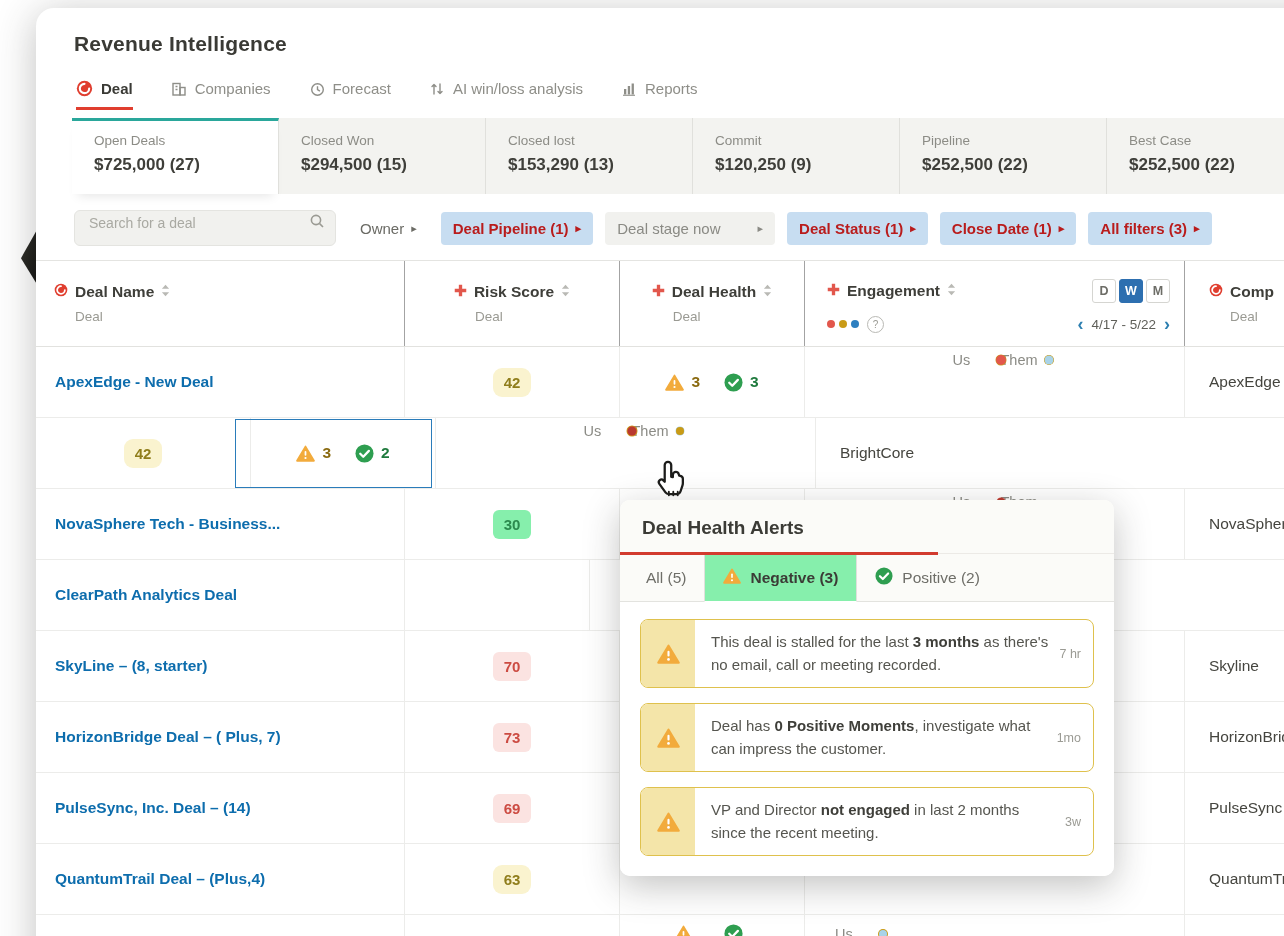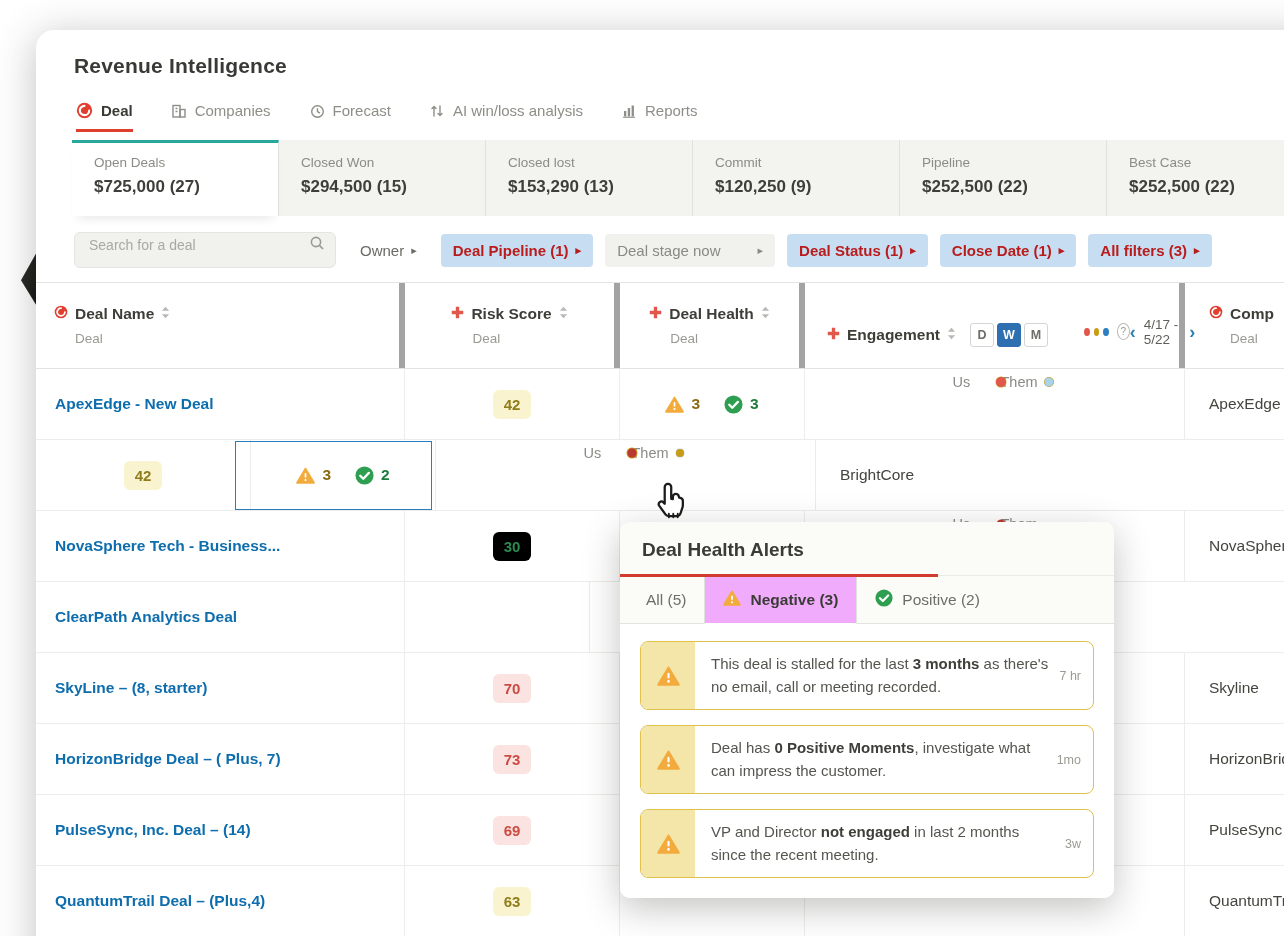--- a/index.html
+++ b/index.html
@@ -1,17 +1,17 @@
 <!DOCTYPE html>
 <html><head>
 <meta charset="utf-8">
 <style>
   html,body{margin:0;padding:0;width:1284px;height:936px;overflow:hidden;background:#fff;
     font-family:"Liberation Sans",sans-serif;-webkit-font-smoothing:antialiased;}
-  .page{position:relative;width:1284px;height:680px;background:#fff;margin-top:22px;}
+  .page{position:relative;width:1284px;height:680px;background:#fff;}
   .page-curl{position:absolute;left:21px;top:228px;width:17px;height:58px;
     background:linear-gradient(100deg,#33332e 0%,#121210 90%);clip-path:polygon(100% 0,100% 100%,0 52%);}
   .app-card{position:absolute;left:36px;top:8px;width:1400px;height:1120px;background:#fff;
     border-radius:18px 0 0 0;box-shadow:0 6px 40px rgba(50,50,45,.30);}
   .app-title{padding:24px 0 0 38px;font-size:21px;font-weight:700;color:#3a3a35;letter-spacing:.2px;}
   
   .nav{display:flex;gap:38px;align-items:flex-end;padding:24px 0 0 40px;}
   .nav-item{display:flex;align-items:center;gap:8px;font-size:15px;color:#8e8e88;padding-bottom:13px;cursor:pointer;}
   .nav-item.active{color:#3a3a35;font-weight:700;border-bottom:3px solid #e03e2f;padding-bottom:10px;}
   .nicon{display:inline-flex;align-items:center;}
@@ -28,31 +28,31 @@
   .search input{flex:1;border:none;background:transparent;outline:none;font-size:14px;font-family:inherit;color:#55554f;}
   .search input::placeholder{color:#a9a9a2;}
   .fitem{display:flex;align-items:center;gap:7px;padding:8px 12px;border-radius:4px;font-size:15px;cursor:pointer;white-space:nowrap;}
   .fowner{color:#6b6b65;}
   .fchip-sel{background:#c7ddf1;color:#b91c1c;font-weight:700;}
   .fchip-plain{background:#f1f1ee;color:#8a8a84;gap:37px;}
   .caret{font-size:11px;line-height:1;}
   
   .table{border-top:1px solid #e4e4e1;margin-top:2px;width:1284px;}
   .thead{display:flex;height:86px;border-bottom:1px solid #e2e2df;background:#fff;box-sizing:border-box;}
-  .hcell{box-sizing:border-box;border-right:6px solid #a3a3a3;}
+  .hcell{box-sizing:border-box;border-right:1px solid #a3a3a3;}
   .hline{display:flex;align-items:center;gap:7px;font-size:15.5px;font-weight:700;color:#3e3e39;white-space:nowrap;}
   .hsub{font-size:13.5px;color:#9a9a93;margin-top:8px;}
   .c-name{width:369px;}.c-risk{width:215px;}.c-health{width:185px;}.c-eng{width:380px;}
   .c-comp{flex:1;border-right:none;min-width:0;overflow:hidden;}
   .c-name .hline{padding:22px 0 0 18px;}
   .c-name .hsub{margin-left:39px;}
   .hcell.centered{display:flex;justify-content:center;}
   .hgroup{display:flex;flex-direction:column;align-items:flex-start;padding-top:22px;}
   .hgroup .hsub{margin-left:21px;}
-  .c-eng{display:flex;flex-direction:row;}
+  .c-eng{display:flex;flex-direction:column;}
   .hrow1{display:flex;align-items:center;gap:7px;padding:18px 14px 0 22px;font-size:15.5px;font-weight:700;color:#3e3e39;}
   .hrow2{display:flex;align-items:center;padding:12px 14px 0 22px;}
   .spacer{flex:1;}
   .dwm{display:flex;gap:3px;}
   .tg{width:22px;height:22px;border:1px solid #d5d5d1;border-radius:3px;background:#fff;color:#6d6d67;
     font-size:12.5px;display:flex;align-items:center;justify-content:center;cursor:pointer;}
   .tg.active{background:#2d6fb0;border-color:#2d6fb0;color:#fff;font-weight:700;}
   .ldot{width:8px;height:8px;border-radius:50%;margin-right:4px;display:inline-block;}
   .help{width:15px;height:15px;border:1.2px solid #b9b9b4;border-radius:50%;color:#9a9a93;font-size:10px;
     display:inline-flex;align-items:center;justify-content:center;margin-left:4px;}
@@ -60,22 +60,22 @@
   .chv{color:#2d7fb0;font-size:18px;font-weight:700;cursor:pointer;line-height:1;}
   .c-comp .hline{padding:22px 0 0 24px;}
   .c-comp .hsub{margin-left:45px;}
   
   .trow{display:flex;height:70px;border-bottom:1px solid #ececea;background:#fff;}
   .cell{box-sizing:border-box;border-right:1px solid #ececea;height:100%;}
   .trow .c-name{display:flex;align-items:center;padding-left:19px;overflow:hidden;}
   .deal-link{color:#0d6dad;font-weight:700;font-size:15.5px;white-space:nowrap;cursor:pointer;}
   .trow .c-risk{display:flex;align-items:center;justify-content:center;}
   .chip{padding:6px 11px;border-radius:6px;font-weight:700;font-size:15px;}
-  .chip-yellow{background:#faf3cf;color:#8f7d1b;}
-  .chip-green{background:#000000;color:#2c8a4e;}
+  .chip-yellow{background:#faf3cf;color:#8f7d1b;border-radius:9px;}
+  .chip-green{background:#86efac;color:#2c8a4e;}
   .chip-red{background:#fbe3e1;color:#cc4b42;}
   .trow .c-health{display:flex;align-items:center;justify-content:center;position:relative;}
   .health-inner{display:flex;align-items:center;gap:7px;}
   .hicon{display:inline-flex;align-items:center;}
   .hnum{font-size:15.5px;font-weight:700;}
   .hnum.neg{color:#8a6a10;}.hnum.pos{color:#1f7a3d;}
   .hgap{width:10px;display:inline-block;}
   .sel-box{position:absolute;left:-16px;right:3px;top:1px;bottom:0;border:1.6px solid #2a7cba;pointer-events:none;}
   .trow .c-eng{display:flex;flex-direction:row;justify-content:center;gap:0;padding:0 18px 0 30px;}
   .eng-line{display:flex;align-items:center;height:25px;}
@@ -88,21 +88,21 @@
   .trow.partial .c-eng{justify-content:flex-start;padding-top:6px;}
   
   .popup{position:absolute;left:584px;top:492px;width:494px;background:#fff;border-radius:10px;
     box-shadow:0 10px 36px rgba(40,40,35,.28);z-index:40;}
   .phead{padding:17px 22px 14px;font-size:19px;font-weight:700;color:#3b3b36;background:#fbfbf8;
     border-radius:10px 10px 0 0;border-bottom:1px solid #eceae6;}
   .ptabs{display:flex;align-items:stretch;height:47px;background:#fbfbf8;border-bottom:1px solid #e3e3df;
     position:relative;padding-left:8px;}
   .redline{position:absolute;left:0;top:-2px;width:318px;height:3px;background:#d23b2f;}
   .ptab{display:flex;align-items:center;gap:9px;padding:0 18px;font-size:15.5px;color:#6e6e68;cursor:pointer;}
-  .ptab.active{background:#f0abfc;border:1px solid #e0e0dc;border-bottom:1px solid #fff;margin-bottom:-1px;
+  .ptab.active{background:#86efac;border:1px solid #e0e0dc;border-bottom:1px solid #fff;margin-bottom:-1px;
     color:#3b3b36;font-weight:700;}
   .pbody{padding:17px 20px 20px;display:flex;flex-direction:column;gap:15px;background:#fff;border-radius:0 0 10px 10px;}
   .alert{display:flex;border:1.4px solid #dfc14d;border-radius:8px;overflow:hidden;background:#fff;min-height:62px;}
   .aicon{width:54px;background:#f4e5a9;display:flex;align-items:center;justify-content:center;flex-shrink:0;}
   .abody{flex:1;display:flex;align-items:center;gap:8px;padding:11px 12px 11px 16px;}
   .atext{flex:1;font-size:15px;color:#55554f;line-height:1.5;}
   .atext b{color:#3f3f3a;}
   .atime{font-size:12.5px;color:#9b9b94;white-space:nowrap;}
   .cursor{position:absolute;left:616px;top:450px;z-index:60;pointer-events:none;}
 </style>

